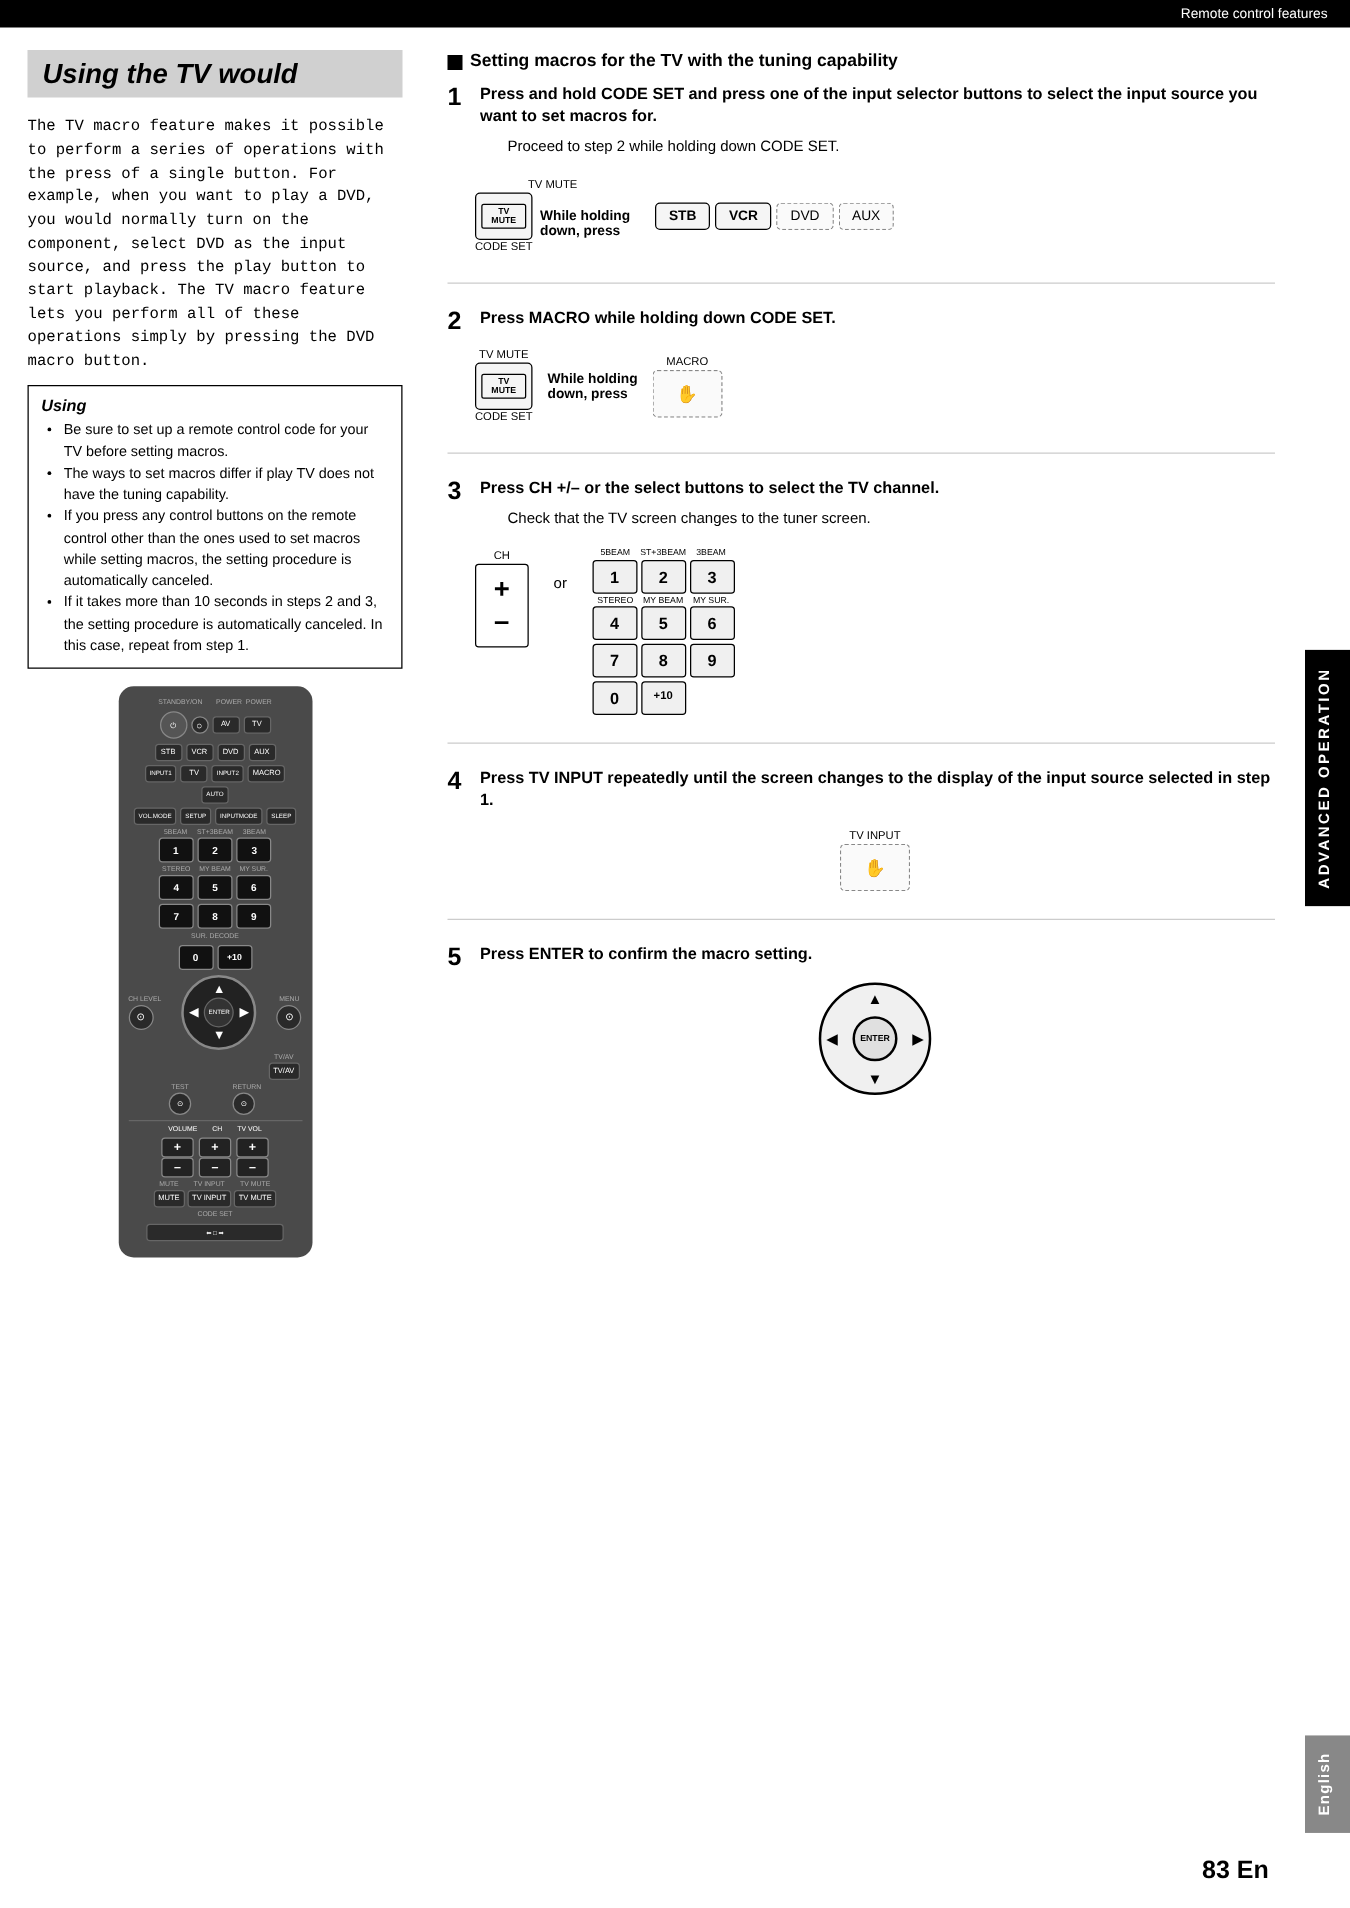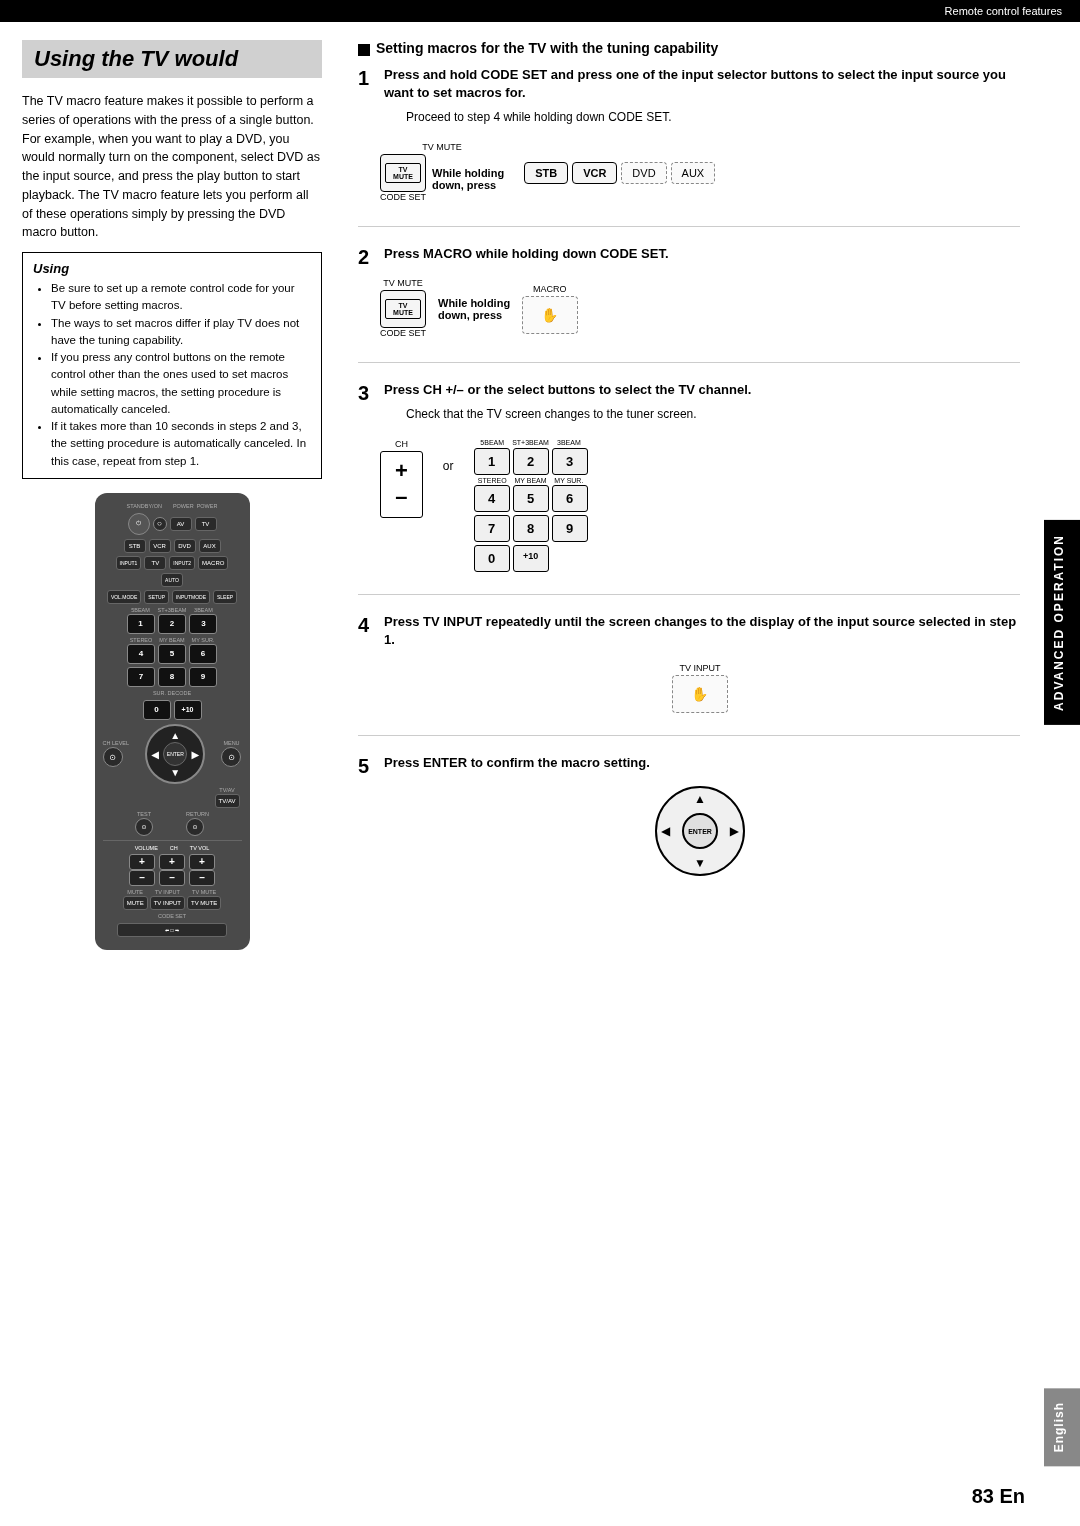--- a/index.html
+++ b/index.html
@@ -56,20 +56,21 @@
       margin-bottom: 14px;
       display: inline-block;
       width: 100%;
     }
 
     
     .body-text {
       font-size: 12.5px;
       line-height: 1.5;
       margin-bottom: 10px;
+      font-family: Liberation Mono, monospace;
     }
 
     
     .notes-box {
       border: 1.5px solid #000;
       padding: 8px 10px;
       margin-bottom: 14px;
     }
     .notes-title {
       font-weight: bold;
@@ -343,21 +344,21 @@
       text-orientation: mixed;
       transform: rotate(180deg);
       padding: 14px 8px;
       letter-spacing: 1px;
     }
 
     
     .page-number {
       position: absolute;
       bottom: 18px;
-      right: 55px;
+      right: 65px;
       font-size: 20px;
       font-weight: bold;
     }
 
     .step-row {
       display: flex;
       align-items: flex-start;
       gap: 0;
     }
     .step-num-big {
@@ -574,21 +575,21 @@
     <div class="section-heading">
       <div class="square"></div>
       <span>Setting macros for the TV with the tuning capability</span>
     </div>
 
     <div class="step-container">
       <div class="step-row">
         <span class="step-num-big">1</span>
         <div>
           <div class="step-heading">Press and hold CODE SET and press one of the input selector buttons to select the input source you want to set macros for.</div>
-          <div class="step-body-text">Proceed to step 4 while holding down CODE SET.</div>
+          <div class="step-body-text">Proceed to step 2 while holding down CODE SET.</div>
         </div>
       </div>
 
       <div class="diagram-area">
         <div class="diag-holding-section">
           <div class="diag-label-small">TV MUTE</div>
           <div style="display:flex;align-items:center;gap:6px;">
             <div>
               <div class="diag-btn" style="writing-mode:horizontal-tb;font-size:9px;padding:8px 4px;min-width:36px;">
                 <div style="font-size:7px;border:1px solid #000;padding:2px;border-radius:2px;">TV<br>MUTE</div>

